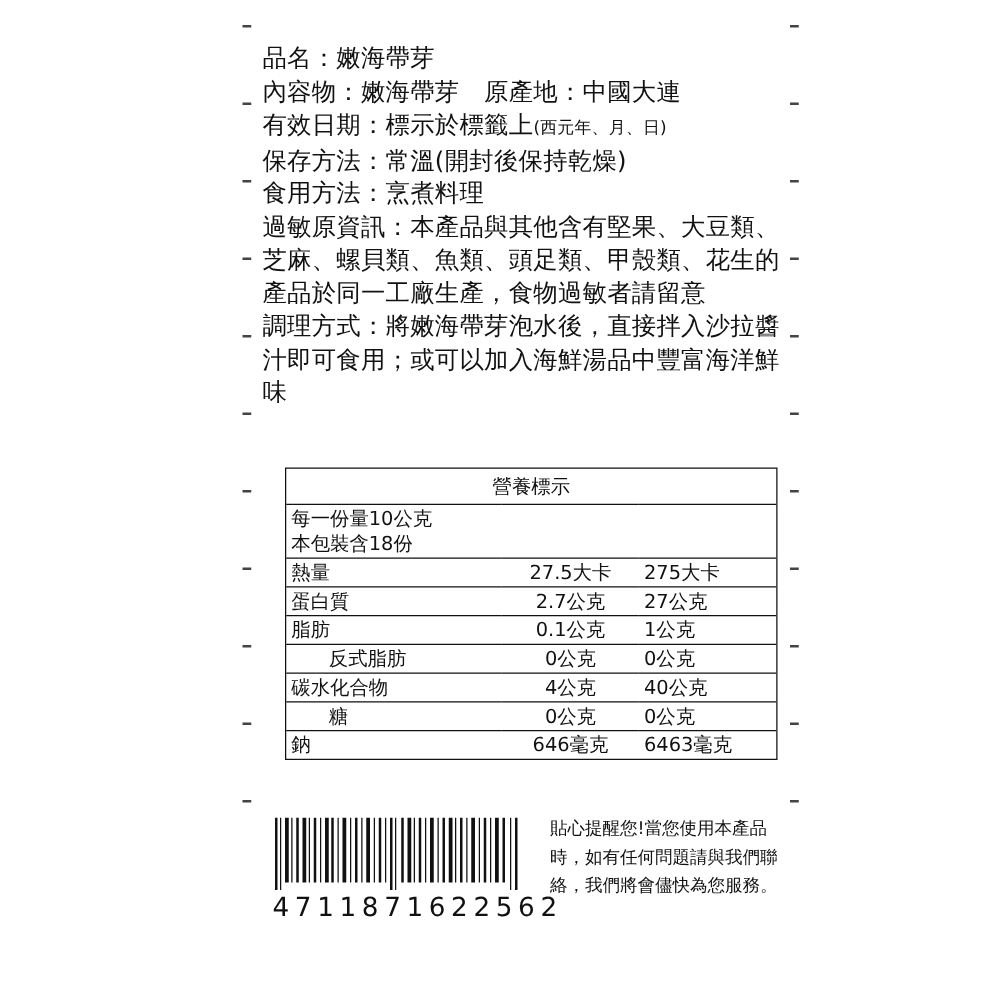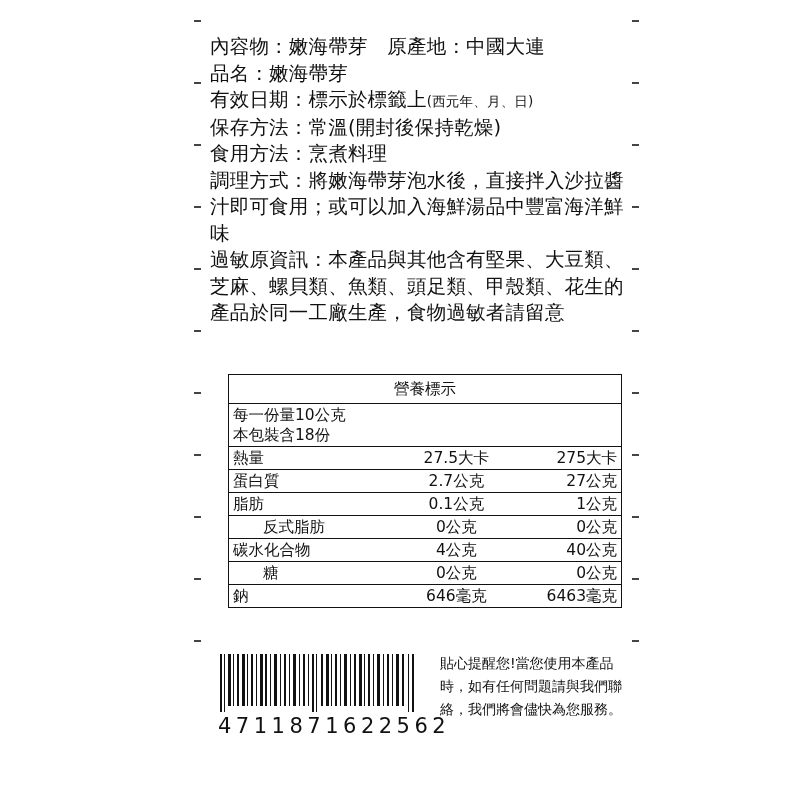--- a/index.html
+++ b/index.html
@@ -102,21 +102,21 @@
     font-size: 15.5px;
   }
   .n-serv {
     border-bottom: 1.5px solid #111;
   }
   .n-serv div {
     line-height: 20px;
   }
   .col-name { width: 44%; }
   .col-a { width: 28%; text-align: center; }
-  .col-b { width: 28%; text-align: right; }
+  .col-b { width: 28%; text-align: left; }
   .n-head td {
     border-bottom: 1.5px solid #111;
     text-align: center;
   }
   .n-head td.col-name { border-bottom: 1.5px solid #111; }
   .n-row td {
     border-bottom: 1px solid #111;
   }
   .n-row:last-child td {
     border-bottom: none;
@@ -180,27 +180,27 @@
       <i style="top: 248px;"></i>
       <i style="top: 310px;"></i>
       <i style="top: 372px;"></i>
       <i style="top: 434px;"></i>
       <i style="top: 496px;"></i>
       <i style="top: 558px;"></i>
       <i style="top: 620px;"></i>
     </div>
 
   <div class="info-block">
+    <div class="info-line">品名：嫩海帶芽</div>
     <div class="info-line">內容物：嫩海帶芽　原產地：中國大連</div>
-    <div class="info-line">品名：嫩海帶芽</div>
     <div class="info-line"><span>有效日期：標示於標籤上</span><span class="small">(西元年、月、日)</span></div>
     <div class="info-line">保存方法：常溫(開封後保持乾燥)</div>
     <div class="info-line">食用方法：烹煮料理</div>
+    <div class="info-para">過敏原資訊：本產品與其他含有堅果、大豆類、芝麻、螺貝類、魚類、頭足類、甲殼類、花生的產品於同一工廠生產，食物過敏者請留意</div>
     <div class="info-para">調理方式：將嫩海帶芽泡水後，直接拌入沙拉醬汁即可食用；或可以加入海鮮湯品中豐富海洋鮮味</div>
-    <div class="info-para">過敏原資訊：本產品與其他含有堅果、大豆類、芝麻、螺貝類、魚類、頭足類、甲殼類、花生的產品於同一工廠生產，食物過敏者請留意</div>
   </div>
 
   <div class="nutrition">
     <table>
       <tbody>
         <tr>
           <td class="n-title" colspan="3">營養標示</td>
         </tr>
         <tr>
           <td class="n-serv" colspan="3">

